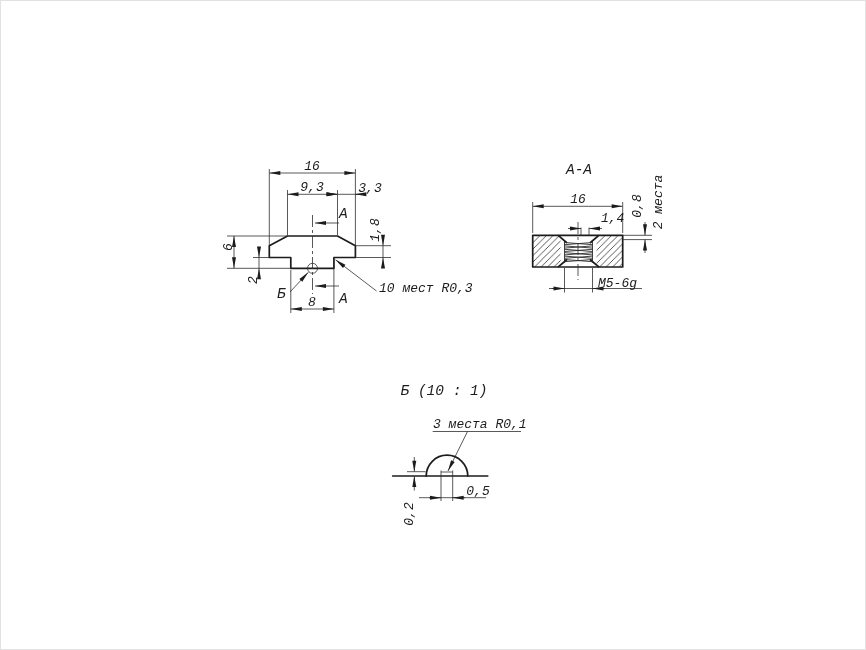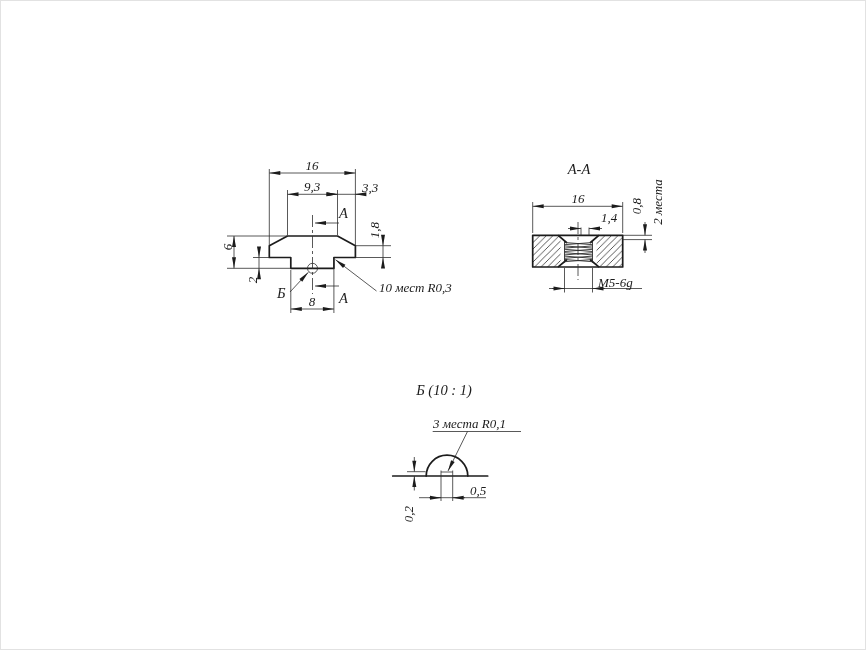--- a/index.html
+++ b/index.html
@@ -1,19 +1,19 @@
 <!DOCTYPE html>
 <html><head>
 <meta charset="utf-8">
 <style>
   html,body{margin:0;padding:0;background:#ffffff;}
   .canvas{
     position:relative;width:866px;height:650px;background:#ffffff;
     box-sizing:border-box;border:1px solid #e2e2e2;overflow:hidden;
-    font-family:Liberation Serif, serif;
+    font-family:Liberation Mono, monospace;
   }
   svg{position:absolute;left:0;top:0;}
   .thick{stroke:#1c1c1c;stroke-width:1.7;fill:none;stroke-linecap:round;stroke-linejoin:round;}
   .thin{stroke:#2e2e2e;stroke-width:0.8;fill:none;stroke-linecap:butt;}
   .thread{stroke:#2e2e2e;stroke-width:0.9;fill:none;}
   .cline{stroke:#2e2e2e;stroke-width:0.8;fill:none;stroke-dasharray:12 3 3 3;}
   .dim{font-style:italic;font-size:13px;fill:#1c1c1c;}
   .big{font-style:italic;font-size:14.5px;fill:#1c1c1c;}
 </style>
 </head>

